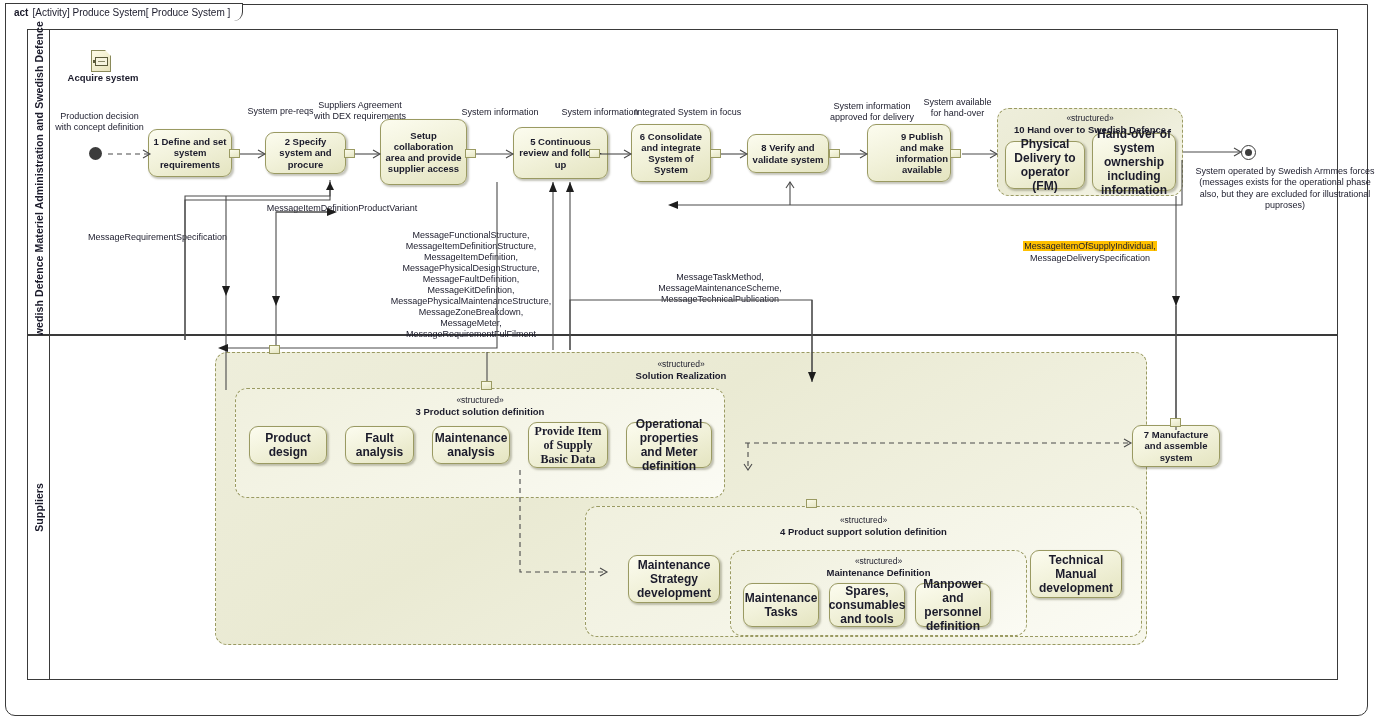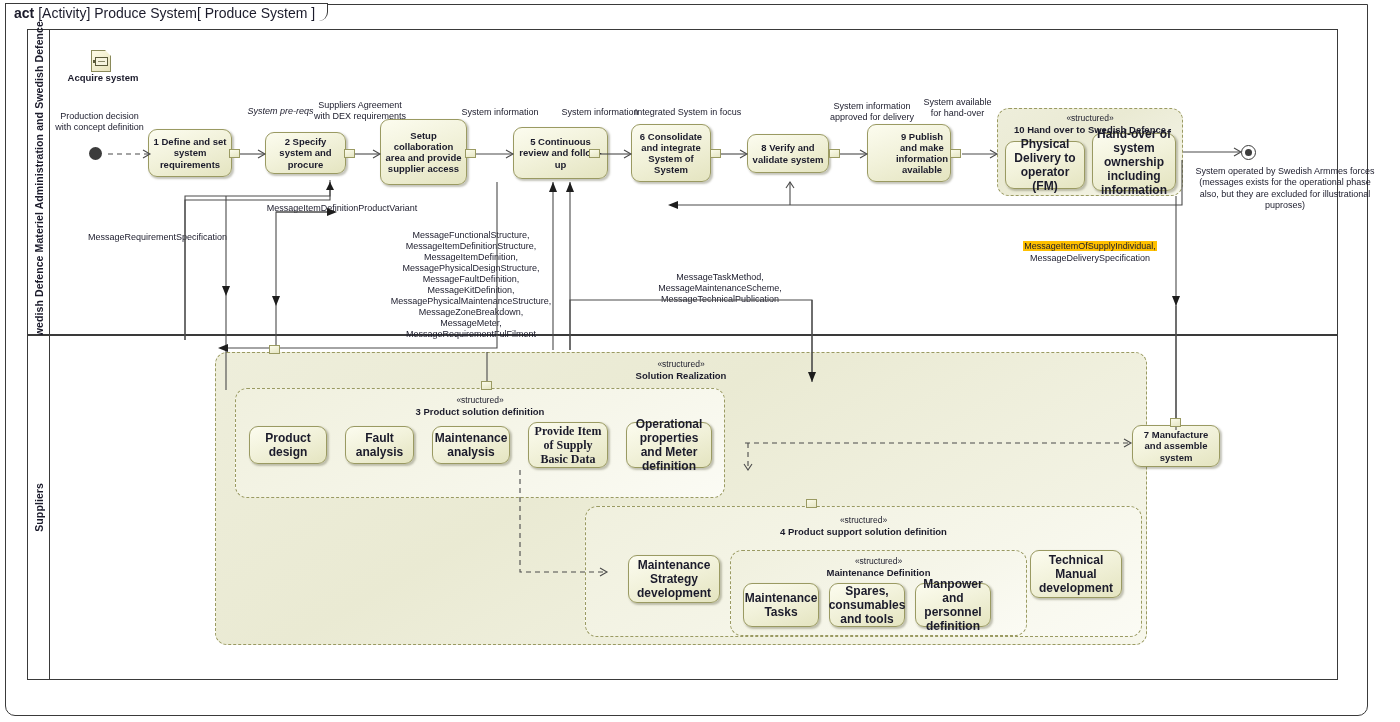--- a/index.html
+++ b/index.html
@@ -30,21 +30,21 @@
   #frame-tab{
     position:absolute;
     left:5px; top:3px;
     height:18px;
     padding:0 12px 0 8px;
     border:1.5px solid #3a3a3a;
     border-bottom:none;
     border-radius:0 0 9px 0;
     background:#ffffff;
     display:flex;align-items:center;
-    font-size:14px;
+    font-size:10px;
     white-space:nowrap;
     z-index:6;
     box-sizing:border-box;
   }
   #frame-tab .kw{font-weight:bold;margin-right:4px;}
 
   
   .lane{
     position:absolute;
     border:1.5px solid #3a3a3a;
@@ -340,21 +340,21 @@
       <span>Physical Delivery to operator (FM)</span>
     </div>
     <div class="act small" style="left:94px; top:24px; width:84px; height:58px;">
       <span>Hand-over of system ownership including information</span>
     </div>
   </div>
 
   <div class="final-node" style="left:1241px; top:145px;"></div>
   <div class="lbl wrap" style="left:1190px; top:166px; width:190px; line-height:1.25;">System operated by Swedish Armmes forces (messages exists for the operational phase also, but they are excluded for illustrational puproses)</div>
 
-  <div class="lbl" style="left:198px; top:106px; width:165px;font-style:italic;">System pre-reqs</div>
+  <div class="lbl" style="left:198px; top:106px; width:165px;">System pre-reqs</div>
 
   <div class="lbl wrap" style="left:312px; top:100px; width:96px;">Suppliers Agreement<br>with DEX requirements</div>
 
   <div class="lbl" style="left:440px; top:107px; width:120px;">System information</div>
 
   <div class="lbl" style="left:540px; top:107px; width:120px;">System information</div>
 
   <div class="lbl" style="left:613px; top:107px; width:150px;">Integrated System in focus</div>
 
   <div class="lbl wrap" style="left:817px; top:101px; width:110px;">System information<br>approved for delivery</div>

